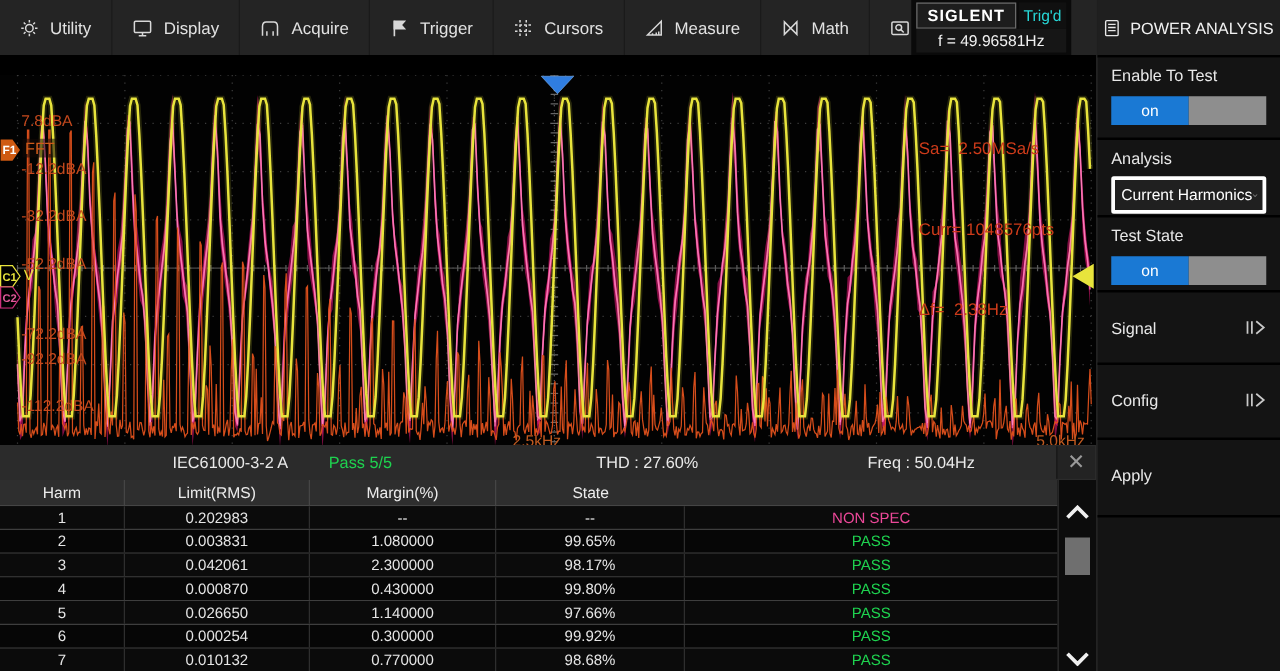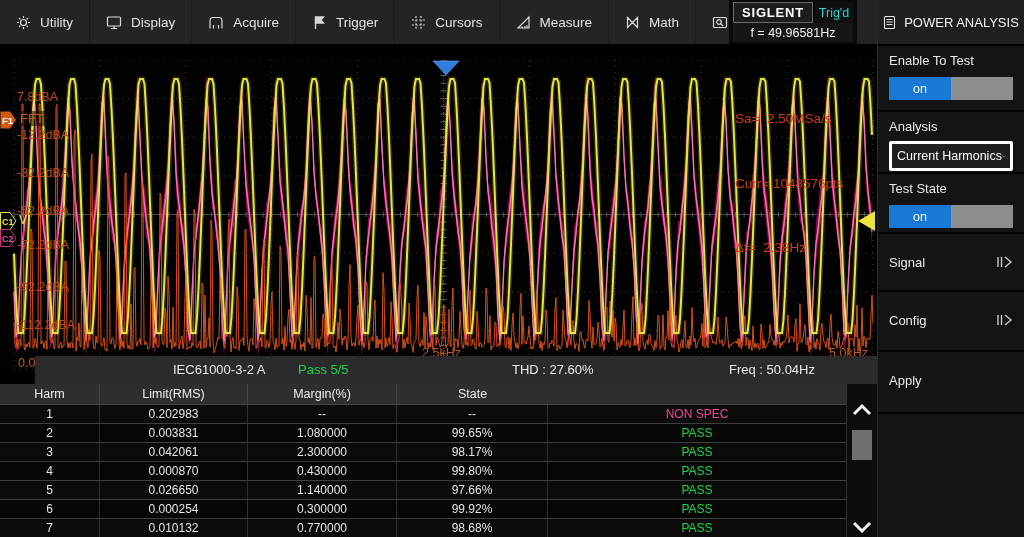--- a/index.html
+++ b/index.html
@@ -20,21 +20,21 @@
   
   .scope{position:absolute;left:0;top:44px;width:877px;height:312px;background:#020202;margin-top:16px;}
   .scope svg.wave{position:absolute;left:0;top:0;}
   .dba{position:absolute;left:17px;color:#c5491d;font-size:12.5px;white-space:pre;}
   .hzlab{position:absolute;color:#c05a20;font-size:12.5px;}
   .acq{position:absolute;left:735px;top:5px;color:#cd3b1a;font-size:13.5px;line-height:21.5px;white-space:pre;}
   .fftlab{position:absolute;left:18px;top:51px;color:#cf5a1a;font-size:13px;background:rgba(20,10,5,.55);padding:0 2px;}
   .unitlab{position:absolute;left:19px;top:153px;color:#e8e43c;font-size:12px;}
   .badge{position:absolute;left:0;}
   
-  .infobar{position:absolute;left:0;top:356px;width:877px;height:28px;background:#2b2b2b;color:#e9e9e9;font-size:13px;margin-left:35px;}
+  .infobar{position:absolute;left:0;top:356px;width:877px;height:28px;background:#2b2b2b;color:#e9e9e9;font-size:13px;}
   .infobar span{position:absolute;top:6px;white-space:pre;}
   .pass-green{color:#1ed24f;}
   .close-btn{position:absolute;left:845px;top:1px;width:30px;height:26px;background:#232323;border-left:1px solid #161616;
              color:#9a9a9a;font-size:17px;display:flex;align-items:center;justify-content:center;cursor:default;}
   
   .table-wrap{position:absolute;left:0;top:384px;width:846px;height:153px;background:#050505;}
   .thead,.trow{display:grid;grid-template-columns:100px 148px 149px 151px 298px;}
   .thead{height:20px;background:#2e2e2e;border-bottom:1px solid #454545;}
   .th{display:flex;align-items:center;justify-content:center;color:#ececec;font-size:12.5px;border-right:1px solid #454545;}
   .trow{height:18px;background:#060606;border-bottom:1px solid #3e3e3e;}
@@ -320,21 +320,21 @@
         <polyline points="14,193.80299176908858 15.5,228.1649343322634 17,256.4365887216745 18.5,273 20,273 21.5,273 23,273 24.5,256.2731929506363 26,227.95340154857774 27.5,193.559001357414 29,155.6393987684515 30.5,117.00529775265048 32,80.52036284565136 33.5,48.88895655185384 35,24.455684647873085 36.5,19 38,19 39.5,19 41,24.455684647873085 42.5,48.88895655185381 44,80.52036284565135 45.5,117.00529775265049 47,155.63939876845146 48.5,193.55900135741402 50,227.95340154857772 51.5,256.27319295063637 53,273 54.5,273 56,273 57.5,273 59,256.4365887216745 60.5,228.16493433226344 62,193.8029917690886 63.5,155.89776157588295 65,117.25888240258342 66.5,80.75037295484671 68,49.078343146083554 69.5,24.590409878211844 71,19 72.5,19 74,19 75.5,24.32136232410481 77,48.699891870478424 78.5,80.29056979453863 80,116.7518092170936 81.5,155.381004007431 83,193.31485329267213 84.5,227.74159709801984 86,256.1094316356081 87.5,273 89,273 90.5,273 92,273 93.5,256.5996184070832 95,228.37619474786842 96.5,194.0468237188935 98,156.15609157327998 99.5,117.51256232628617 101,80.98059935966539 102.5,49.26805102537085 104,24.725537568521233 105.5,19 107,19 108.5,19 110,24.18744335217127 111.5,48.511149728686846 113,80.06099456324814 114.5,116.49841763620081 116,155.12257814937308 117.5,193.0705483841876 119,227.52952168269948 120.5,255.94530531944122 122,273 123.5,273 125,273 126.5,273 128,256.76228146643564 129.5,228.58718209508623 131,194.29049639855194 132.5,156.4143879043054 134,117.76633668283645 135.5,81.21104129693111 137,49.45807956085416 138.5,24.86106727086704 140,19 141.5,19 143,19 144.5,24.053928175999786 146,48.32273075213884 147.5,79.8316379127976 149,116.24512384993776 150.5,154.86412205093146 152,192.82608744180595 153.5,227.31717600562496 155,255.78081454619746 156.5,273 158,273 159.5,273 161,273 162.5,256.9245773605224 164,228.7978956745169 165.5,194.53400900031278 167,156.6726497127352 168.5,118.02020463099942 170,81.44169800275354 171.5,49.64842812260922 173,24.99699853598287 174.5,19 176,19 177.5,19 179,23.92081723817907 180.5,48.13463556542396 182,79.6025006034801 183.5,115.99192869794732 185,154.60563656886254 186.5,192.58147127588924 188,227.10456077069733 189.5,255.61595986114617 191,273 192.5,273 194,273 195.5,273 197,257.08650555134733 198.5,229.00833478766674 200,194.77736071695986 201.5,156.9308761424582 203,118.27416532923041 204.5,81.67256871252982 206,49.839096079650446 207.5,25.133330913270797 209,19 210.5,19 212,19 213.5,23.788110979957807 215,47.946864792058506 216.5,79.37358339486163 218,115.73883301954541 219.5,154.34712256001612 221,192.33670069731517 222.5,226.89167668271693 224,255.4507418107632 225.5,273 227,273 228.5,273 230,273 231.5,257.24806550213765 233,229.21849873695234 234.5,195.020550741807 236,157.18906633748006 237.5,118.52821793567354 239,81.90365266094793 240.5,50.03008279993371 242,25.27006395080339 243.5,19 245,19 246.5,19 248,23.65580984124375 249.5,47.75941905448053 251,79.14488704577943 252.5,115.4858376537155 254,154.08858088133985 255.5,192.09177651747038 257,226.67852444736957 258.5,255.28516094272965 260,273 261.5,273 263,273 264.5,273 266,257.4092566773385 267.5,229.42838682570238 269,195.26357826870398 270.5,157.44721944193057 272,118.78236160817423 273.5,82.13494908198808 275,50.22138765035821 276.5,25.407197195324542 278,19 279.5,19 281,19 282.5,23.523914260599668 284,47.572298974055755 285.5,78.91641231433596 287,115.23294343911056 288.5,153.8300123898721 290,191.84669954825367 291.5,226.46510477123317 293,255.1192178059273 294.5,273 296,273 297.5,273 299,273 300.5,257.57007854261803 302,229.63799835816002 303.5,195.50644249204305 305,157.70533460005646 306.5,119.03659550427105 308,82.36645720892977 309.5,50.413009996767826 311,25.544730192253112 312.5,19 314,19 315.5,19 317,23.39242467524754 318.5,47.38550517106535 320,78.68815995790087 321.5,114.98015121405112 323,153.57141794274014 324.5,191.60147060206933 326,226.25141836177147 327.5,254.95291295044072 329,273 330.5,273 332,273 333.5,273 335,257.73053056486884 336.5,229.84733263948513 338,195.74914260675214 339.5,157.9634109562332 341,119.29091878120845 342.5,82.59817627434529 344,50.60494920395617 345.5,25.682662485681703 347,19 348.5,19 350,19 351.5,23.261341521059904 353,47.19903826471173 354.5,78.46013073310924 356,114.72746181651377 357.5,153.31279839715722 359,191.35609049182537 360.5,226.03746592733233 362,254.786246927553 363.5,273 365,273 366.5,273 368,273 369.5,257.8906122122095 371,230.05638897575673 372.5,195.99167780830595 374,158.22144765496694 375.5,119.54533059592767 377,82.83010551011134 378.5,50.797204635665096 380,25.820993618377756 381.5,19 383,19 384.5,19 386,23.130665232563075 387.5,47.012898873113016 389,78.23232539585123 390.5,114.47487608413816 392,153.05415461041983 393.5,191.11056003092907 395,225.82324817714382 396.5,254.61922028974442 398,273 399.5,273 401,273 402.5,273 404,258.0503229539861 405.5,230.2651666739751 407,196.2340472927288 408.5,158.47944384089328 410,119.79983010508636 411.5,83.06224414740694 413,50.989775654586595 414.5,25.959723131790284 416,19 417.5,19 419,19 420.5,23.00039624293771 422,46.827087613300904 423.5,78.00474470127747 425,114.22239485421834 426.5,152.7954874399038 428,190.86488003329274 429.5,225.60876582131934 431,254.45183359068994 432.5,273 434,273 435.5,273 437,273 438.5,258.2096622607751 440,230.47366504206502 441.5,196.47625025658763 443,158.7373986587811 444.5,120.05441646503758 446,83.29459141671798 447.5,51.18266162236961 449,26.09885056604348 450.5,19 452,19 453.5,19 455,22.870534984009183 456.5,46.64160510122231 458,77.77738940379662 459.5,113.97001896370587 461,152.5367977430645 462.5,190.61905131331486 464,225.39401957084272 465.5,254.28408738526076 467,273 468.5,273 470,273 471.5,273 473,258.3686296043817 474.5,230.68188338887404 476,196.71828589700897 477.5,158.9953112535354 479,120.30908883185839 480.5,83.52714654783503 482,51.37586189961527 483.5,26.238375459946724 485,19 486.5,19 488,19 489.5,22.7410818862559 491,46.45645195172925 492.5,77.55026025706564 494,113.71774924919625 495.5,152.278086377433 497,190.3730746858955 498.5,225.17901013757347 500,254.1159822295166 501.5,273 503,273 504.5,273 506,273 507.5,258.527224457847 509,230.8898210241819 510.5,196.96015341166833 512,159.2531807702072 513.5,120.56384636133879 515,83.75990876986427 516.5,51.56937584588654 518,26.378297350988674 519.5,19 521,19 522.5,19 524,22.612037378800196 525.5,46.271628778587726 527,77.3233580139902 528.5,113.46558654693891 530,152.0193542006081 531.5,190.1269509664193 533,224.96373823424847 534.5,253.94751868070688 536,273 537.5,273 539,273 540.5,273 542,258.6854462954473 543.5,231.0974772587006 545,197.20185199879856 546.5,159.51100635398225 548,120.81868820898049 549.5,83.99287731122524 551,51.76320281970666 552.5,26.518615775341914 554,19 555.5,19 557,19 558.5,22.483401889409976 560,46.08713619446421 561.5,77.09668342673432 563,113.21353169282854 564.5,151.76060207025765 566,189.88068097075845 567.5,224.7482045744697 569,253.7786972972719 570.5,273 572,273 573.5,273 575,273 576.5,258.84329459269253 578,231.30485140406506 579.5,197.44338085719815 581,159.768787150198 582.5,121.07361353001167 584,84.22605139964827 585.5,51.95734217855818 587,26.6593302678679 588.5,19 590,19 591.5,19 593,22.355175844500295 594.5,45.90297481093353 596,76.87023724669679 597.5,112.9615855223984 599,151.50183084412166 600.5,189.63426551527587 602,224.5324098727051 603.5,253.60951863883793 605,273 606.5,273 608,273 609.5,273 611,259.00076882633107 612.5,231.5119427728552 614,197.68473918622067 615.5,160.0265223043403 617,121.3286214793838 618.5,84.45943026218947 620,52.15179327888805 621.5,26.800440362110734 623,19 624.5,19 626,19 627.5,22.22735966912498 629,45.71914523847269 630.5,76.64402022452099 632,112.70974887082149 633.5,151.2430413799974 635,189.3877054168089 636.5,224.31635484429802 638,253.43998326621178 639.5,273 641,273 642.5,273 644,273 645.5,259.1578684743548 647,231.71875067858662 648.5,197.92592618579062 650,160.28421096204033 651.5,121.58371121176847 653,84.69301312522077 654.5,52.34655547611452 656,26.94194559030646 657.5,19 659,19 660.5,19 662,22.099953786983164 663.5,45.535648086455865 665,76.41803311009605 666.5,112.45802257291362 668,150.98423453574262 669.5,189.14100149268205 671,224.10004020544477 672.5,253.27009174138794 674,273 675.5,273 677,273 678.5,273 680,259.3145930159927 681.5,231.92527443570972 683,198.16694105640045 684.5,160.54185226908942 686,121.83888188157414 687.5,84.92679921443778 689,52.541628124618356 690.5,27.083845483381282 692,19 693.5,19 695,19 696.5,21.972958620410836 698,45.35248396315387 699.5,76.1922766525418 701,112.20640746311697 702.5,150.72541116927667 704,188.89415456068897 705.5,223.88346667320377 707,253.09984462753755 708.5,273 710,273 711.5,273 713,273 714.5,259.4709419317219 716,232.13151335962326 717.5,198.40778299910943 719,160.79944537143786 720.5,122.09413264293498 722,85.16078775486616 723.5,52.73701057775591 725,27.226139570949854 726.5,19 728,19 729.5,19 731,21.846374590381643 732.5,45.169653475742166 734,75.96675160021886 735.5,111.95490437551103 737,150.46657213857574 738.5,188.64716543910694 740,223.66663496549853 741.5,252.9292424890118 743,273 744.5,273 746,273 747.5,273 749,259.6269147032609 750.5,232.33746676666536 752,198.64845121555197 753.5,161.05698941518568 755,122.34946264971771 756.5,85.3949779708586 758,52.93270218785493 759.5,27.36882738132337 761,19 762.5,19 764,19 765.5,21.720202116511217 767,44.98715723028023 768.5,75.74145870071897 770,111.7035141438059 771.5,150.20771830165577 773,188.40003494667113 774.5,223.44954580109652 776,252.7582858913375 777.5,273 779,273 780.5,273 782,273 783.5,259.7825108135765 785,232.54313397411906 786.5,198.88894490793456 788,161.31448354659955 789.5,122.60487105553827 791,85.6293690861011 792.5,53.12870230621995 794,27.51190844150794 795.5,19 797,19 798.5,19 800,21.594441617048957 801.5,44.80499583172809 803,75.51639870086777 804.5,111.4522376013258 806,149.94885051659398 807.5,188.15276390259683 809,223.2321998996287 810.5,252.58697540121895 812,273 813.5,273 815,273 816.5,273 818,259.9377297468816 819.5,232.74851430022568 821,199.12926327905356 822.5,161.5719269121217 824,122.86035701374078 825.5,85.86396032361 827,53.32501028312976 828.5,27.6553822772039 830,19 831.5,19 833,19 834.5,21.469093508873712 836,44.62316988392587 837.5,75.2915723467084 839,111.20107558102984 840.5,149.68996964150972 842,187.90535312656147 843.5,223.01459798157725 845,252.41531158653507 846.5,273 848,273 849.5,273 851,273 852.5,260.0925709886467 854,232.95360706416787 855.5,199.36940553227515 857,161.8293186583505 858.5,123.11591967741231 860,86.0987509057365 861.5,53.52162546784106 863,27.799248412808296 864.5,19 866,19 867.5,19 869,21.344158207503227 870.5,44.441679989610236 872,75.06698038352" fill="none" stroke="#e8e43c" stroke-width="2"></polyline>
         <polygon points="433,1 459,1 446,15" fill="#2f7de0" stroke="#79b0f0" stroke-width="0.5"></polygon>
         <polygon points="875,151 875,171 858,161" fill="#e8e43c"></polygon>
       </svg>
 
     <div id="dba-labels">
         <span class="dba" style="top: 30px;">7.8dBA</span>
         <span class="dba" style="top: 68px;">-12.2dBA</span>
         <span class="dba" style="top: 106px;">-32.2dBA</span>
         <span class="dba" style="top: 144px;">-52.2dBA</span>
-        <span class="dba" style="top: 178px;">-72.2dBA</span>
+        <span class="dba" style="top: 200px;">-72.2dBA</span>
         <span class="dba" style="top: 220px;">-92.2dBA</span>
         <span class="dba" style="top: 258px;">-112.2dBA</span>
       </div>
 
     <svg class="badge" style="top:51px" width="17" height="18" viewBox="0 0 17 18">
       <path d="M0.5 0.5 H10 L16 9 L10 17.5 H0.5 Z" fill="#cf5a12"></path>
       <text x="2" y="12.5" font-size="9.5" font-weight="bold" fill="#fff">F1</text>
     </svg>
     <span class="fftlab">FFT</span>
 
@@ -349,21 +349,21 @@
       <text x="2" y="12.5" font-size="9" font-weight="bold" fill="#e05a9a">C2</text>
     </svg>
 
     <div class="acq">
       <div>Sa=  2.50MSa/s</div>
       <div>Curr= 1048576pts</div>
       <div>Δf=  2.38Hz</div>
     </div>
 
     <span class="hzlab" style="left:18px;top:296px">0.0Hz</span>
-    <span class="hzlab" style="left:422px;top:286px">2.5kHz</span>
+    <span class="hzlab" style="left:410px;top:286px">2.5kHz</span>
     <span class="hzlab" style="left:829px;top:286px">5.0kHz</span>
   </div>
 
   <div class="infobar">
     <span style="left:138px">IEC61000-3-2 A</span>
     <span style="left:263px" class="pass-green">Pass 5/5</span>
     <span style="left:477px">THD : 27.60%</span>
     <span style="left:694px">Freq : 50.04Hz</span>
     <div class="close-btn">✕</div>
   </div>

